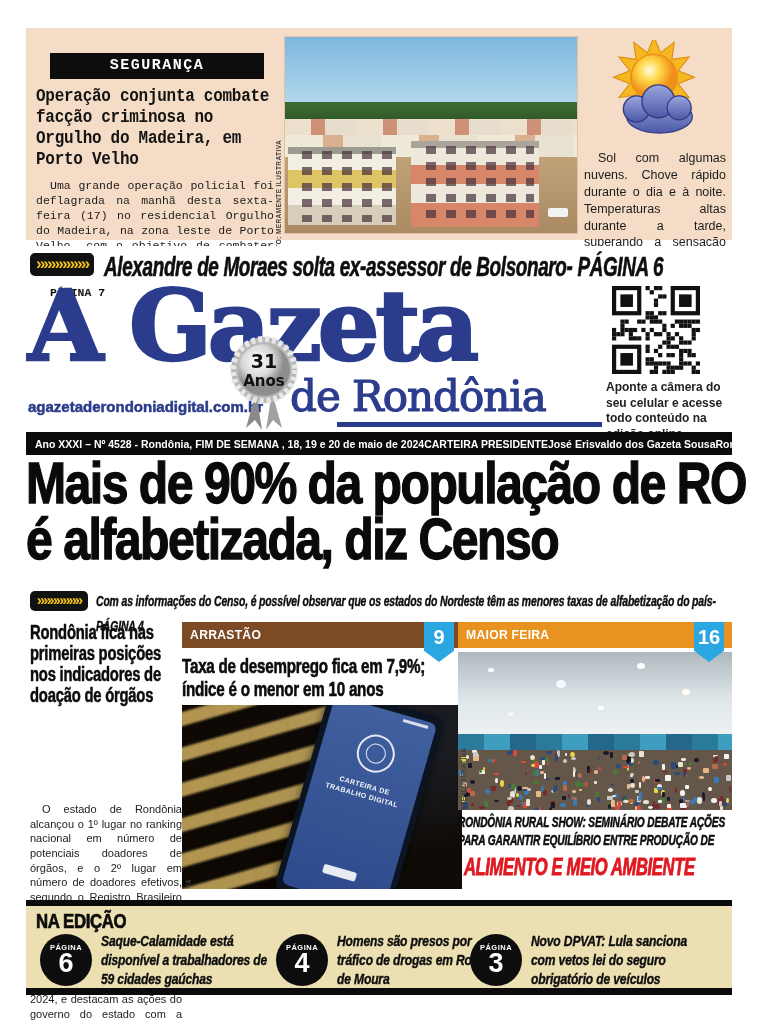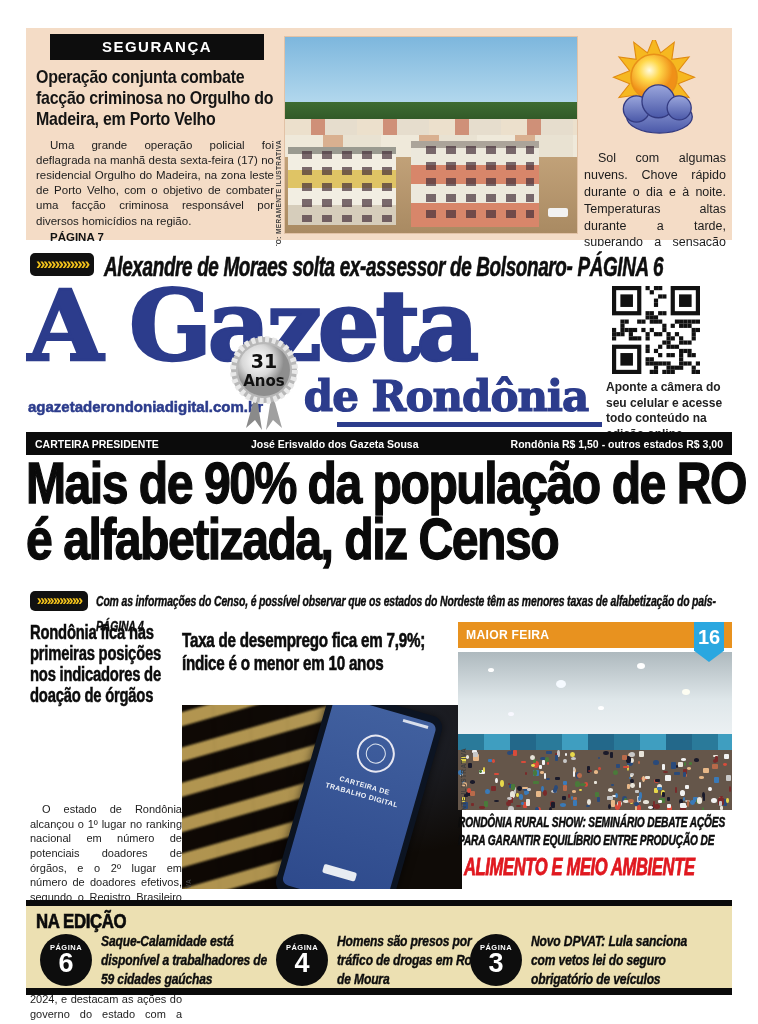--- a/index.html
+++ b/index.html
@@ -1,21 +1,21 @@
 <!DOCTYPE html>
 <html><head>
 <meta charset="utf-8">
 <style>
   html,body{margin:0;padding:0;background:#ffffff;}
   body{font-family:"Liberation Sans",sans-serif;}
   #page{position:relative;width:758px;height:1024px;background:#fff;overflow:hidden;}
 
   
   .top-strip{position:absolute;left:26px;top:28px;width:706px;height:212px;background:#f4dcc6;}
-  .seg-col{position:absolute;left:10px;top:4px;width:242px;}
+  .seg-col{position:absolute;left:10px;top:23px;width:242px;font-family:Liberation Mono, monospace;}
   .seg-kicker{margin:2px auto 0;width:214px;height:26px;background:#0d0d0d;color:#fff;
     font-weight:bold;font-size:15px;letter-spacing:1.5px;text-align:center;line-height:26px;}
   .seg-headline{margin-top:7px;width:292px;transform:scaleX(.84);transform-origin:left top;
     font-weight:bold;font-size:19px;line-height:1.1;color:#141414;letter-spacing:-.3px;}
   .seg-body{margin-top:8px;width:238px;font-size:11.5px;line-height:1.32;color:#1c1c1c;
     text-align:justify;text-indent:14px;}
   .seg-pageref{margin-top:2px;padding-left:14px;font-size:11.5px;font-weight:bold;color:#111;}
   .vcredit{position:absolute;font-size:6.5px;color:#3f3f3f;letter-spacing:.4px;font-weight:bold;
     writing-mode:vertical-rl;transform:rotate(180deg);white-space:nowrap;}
   .credit-top{left:249px;top:112px;}
@@ -55,22 +55,22 @@
     overflow:hidden;text-align:center;}
   .chev-1{left:4px;top:7px;width:64px;height:23px;font-size:17px;line-height:21px;letter-spacing:-2px;}
   .banner-text{position:absolute;left:78px;top:1px;width:940px;transform:scaleX(.70);
     transform-origin:left top;font-size:27px;font-style:italic;font-weight:bold;color:#0e0e0e;
     letter-spacing:-.5px;line-height:40px;-webkit-text-stroke:.6px #0e0e0e;}
 
   
   .masthead{position:absolute;left:0;top:284px;width:758px;height:148px;}
   .m-title{position:absolute;left:28px;top:-8px;font-family:"DejaVu Serif",serif;font-weight:bold;
     font-size:97px;line-height:1.04;color:#2c3c8c;letter-spacing:-4px;-webkit-text-stroke:2.5px #2c3c8c;}
-  .m-sub{position:absolute;left:290px;top:88px;width:312px;text-align:center;
-    font-family:"DejaVu Serif",serif;font-weight:bold;font-size:42px;color:#2c3c8c;
+  .m-sub{position:absolute;left:290px;top:88px;width:312px;text-align:left;
+    font-family:"DejaVu Serif",serif;font-weight:normal;font-size:42px;color:#2c3c8c;
     -webkit-text-stroke:1.2px #2c3c8c;letter-spacing:-1px;}
   .m-subbar{position:absolute;left:337px;top:138px;width:265px;height:5px;background:#2c3c8c;}
   .m-web{position:absolute;left:28px;top:114px;font-size:15px;font-weight:bold;color:#2c3c8c;
     -webkit-text-stroke:.5px #2c3c8c;}
   .medal{position:absolute;left:222px;top:46px;width:84px;height:102px;z-index:4;}
   .qr{position:absolute;left:612px;top:2px;width:88px;height:88px;}
   .qr-cap{position:absolute;left:606px;top:96px;width:128px;font-size:12px;font-weight:bold;
     line-height:1.3;color:#222;}
 
   
@@ -363,20 +363,21 @@
         <rect x="60" y="4" width="20" height="20" fill="#fff"></rect>
         <rect x="64" y="8" width="12" height="12" fill="#111"></rect>
         <rect x="0" y="56" width="28" height="28" fill="#111"></rect>
         <rect x="4" y="60" width="20" height="20" fill="#fff"></rect>
         <rect x="8" y="64" width="12" height="12" fill="#111"></rect>
       </svg>
     <div class="qr-cap">Aponte a câmera do seu celular e acesse todo conteúdo na edição online</div>
   </div>
 
   <div class="dateline">
+    <span>Ano XXXI – Nº 4528 - Rondônia, FIM DE SEMANA , 18, 19 e 20 de maio de 2024</span>
     <span>CARTEIRA PRESIDENTE</span>
     <span>José Erisvaldo dos Gazeta Sousa</span>
     <span>Rondônia R$ 1,50 - outros estados R$ 3,00</span>
   </div>
 
   <div class="main-hl">Mais de 90% da população de RO é alfabetizada, diz Censo</div>
 
   <div class="deck">
     <div class="chev chev-2">»»»»»»»</div>
     <div class="deck-text">Com as informações do Censo, é possível observar que os estados do Nordeste têm as menores taxas de alfabetização do país- PÁGINA 4</div>
@@ -384,20 +385,24 @@
 
   <div class="leftcol">
     <div class="leftcol-hl">Rondônia fica nas primeiras posições nos indicadores de doação de órgãos</div>
     <div class="leftcol-body">
       <span>O estado de Rondônia alcançou o 1º lugar no ranking nacional em número de potenciais doadores de órgãos, e o 2º lugar em número de doadores efetivos, segundo o Registro Brasileiro de Transplantes (RBT) da Associação Brasileira de Transplantes de Órgãos. Os dados divulgados pela instituição, avaliaram o período de janeiro a março de 2024, e destacam as ações do governo do estado com a qualidade do serviço prestado, estrutura e capacitação de profissionais.</span>
       
     </div>
   </div>
 
   <div class="newsbox box-arr">
+    <div class="box-bar bar-arr">
+      <div class="box-kicker">ARRASTÃO</div>
+      <div class="page-badge">9</div>
+    </div>
     <div class="arr-hl">Taxa de desemprego fica em 7,9%; índice é o menor em 10 anos</div>
     <div class="kb-photo">
       <div class="kb-keys"></div>
       <div class="phone">
         <div class="phone-scr">
           <div class="ph-status"></div>
           <div class="ph-emblem"></div>
           <div class="ph-title">CARTEIRA DE TRABALHO DIGITAL</div>
           <div class="ph-btn"></div>
         </div>

